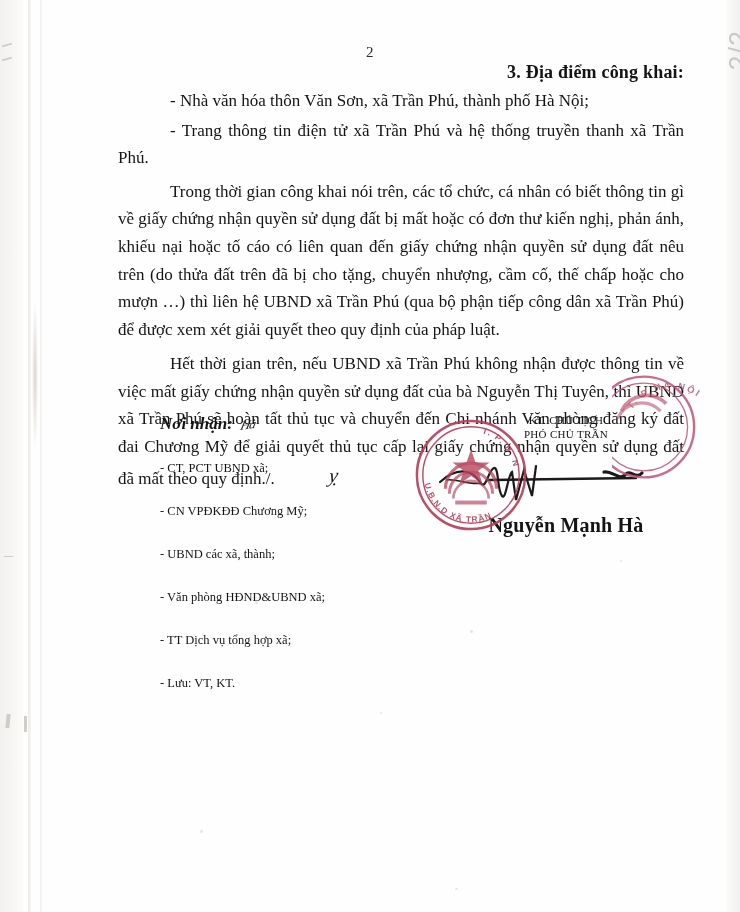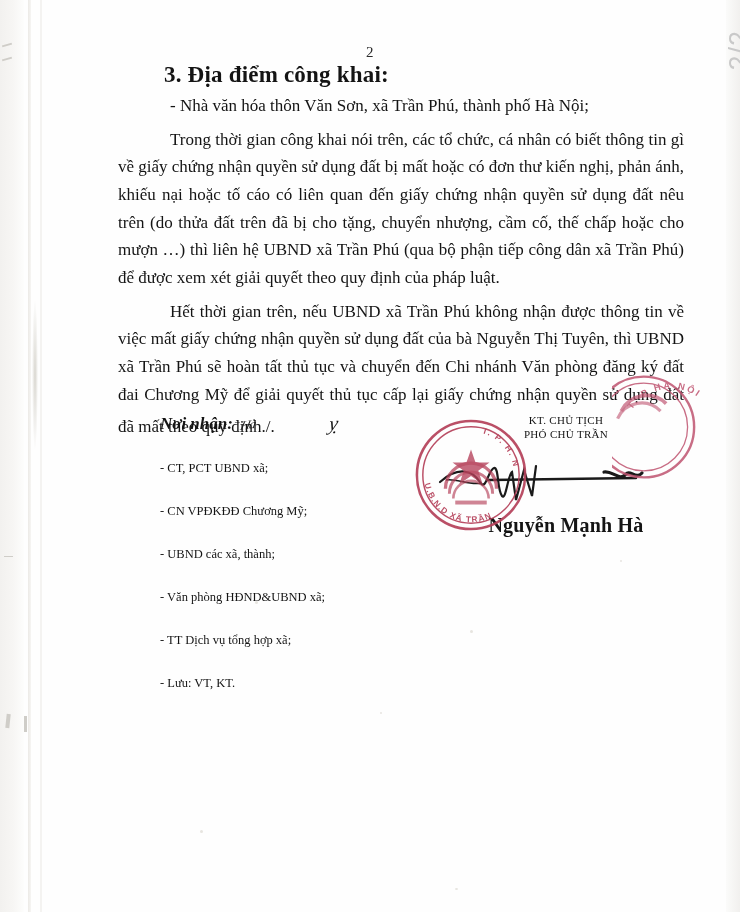--- a/index.html
+++ b/index.html
@@ -93,23 +93,24 @@
 
   
   #doc-body {
     position: absolute;
     left: 118px;
     top: 62px;
     width: 566px;
   }
   .section-heading {
     font-weight: bold;
-    font-size: 23px;
+    font-size: 18px;
     margin: 0 0 4px 46px;
     letter-spacing: .2px;
+    text-align: right;
   }
   .bullet-line {
     font-size: 17px;
     line-height: 1.62;
     margin: 0 0 2px 0;
     text-indent: 52px;
     text-align: justify;
   }
   .para {
     font-size: 17px;
@@ -242,20 +243,21 @@
 
   <div id="page-number">2</div>
 
   <div id="sheet-marker">2/2</div>
 
   <div id="doc-body">
 
     <p class="section-heading">3. Địa điểm công khai:</p>
 
     <p class="bullet-line">- Nhà văn hóa thôn Văn Sơn, xã Trần Phú, thành phố Hà Nội;</p>
+    <p class="bullet-line">- Trang thông tin điện tử xã Trần Phú và hệ thống truyền thanh xã Trần Phú.</p>
 
     <p class="para">Trong thời gian công khai nói trên, các tổ chức, cá nhân có biết thông tin gì về giấy chứng nhận quyền sử dụng đất bị mất hoặc có đơn thư kiến nghị, phản ánh, khiếu nại hoặc tố cáo có liên quan đến giấy chứng nhận quyền sử dụng đất nêu trên (do thửa đất trên đã bị cho tặng, chuyển nhượng, cầm cố, thế chấp hoặc cho mượn …) thì liên hệ UBND xã Trần Phú (qua bộ phận tiếp công dân xã Trần Phú) để được xem xét giải quyết theo quy định của pháp luật.</p>
 
     <p class="para"><span>Hết thời gian trên, nếu UBND xã Trần Phú không nhận được thông tin về việc mất giấy chứng nhận quyền sử dụng đất của bà Nguyễn Thị Tuyên, thì UBND xã Trần Phú sẽ hoàn tất thủ tục và chuyển đến Chi nhánh Văn phòng đăng ký đất đai Chương Mỹ để giải quyết thủ tục cấp lại giấy chứng nhận quyền sử dụng đất đã mất theo quy định./.</span><span class="ink-flourish">ỵ</span></p>
   </div>
 
   <div id="footer-zone">
 
     <div id="recipients">
       <span id="recipients-title">Nơi nhận:</span><span class="recipients-mark">Hà</span>

